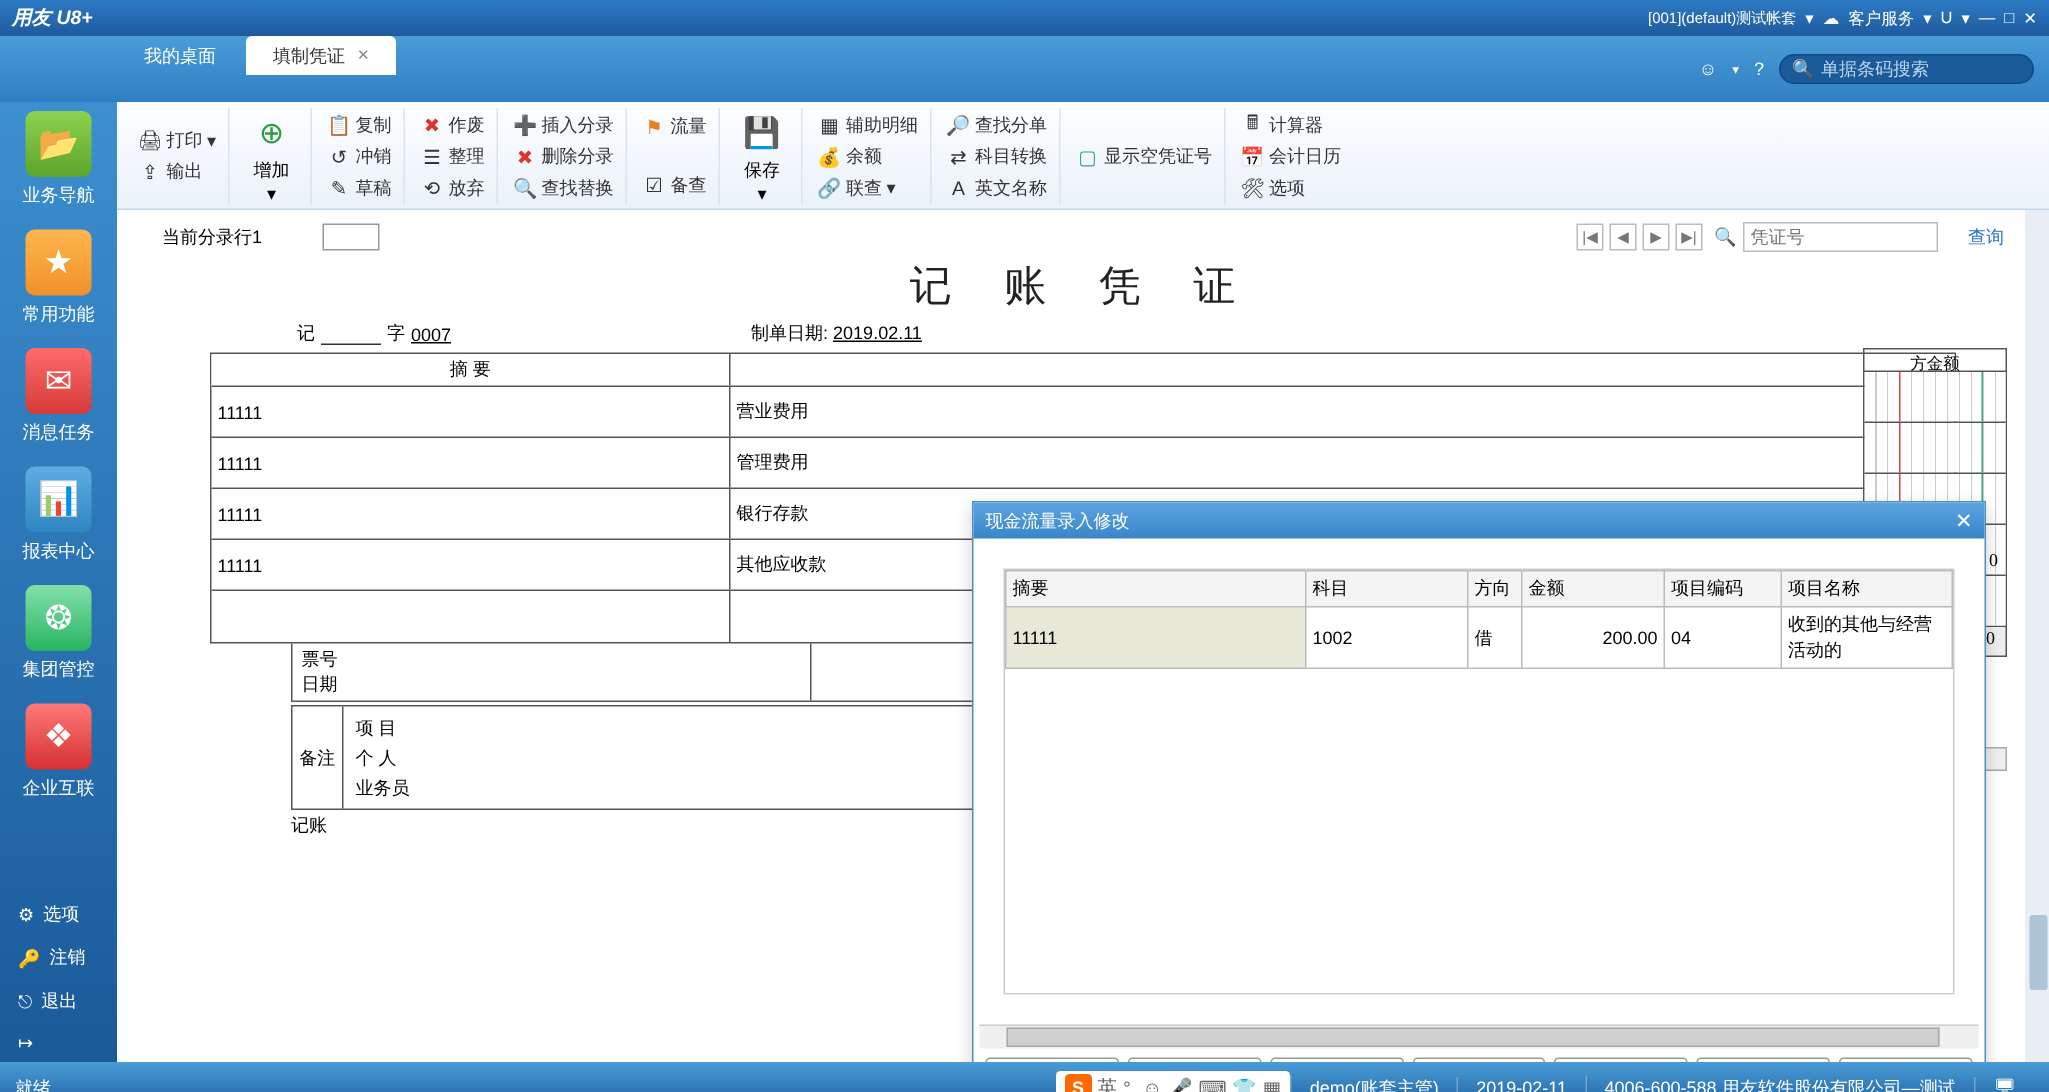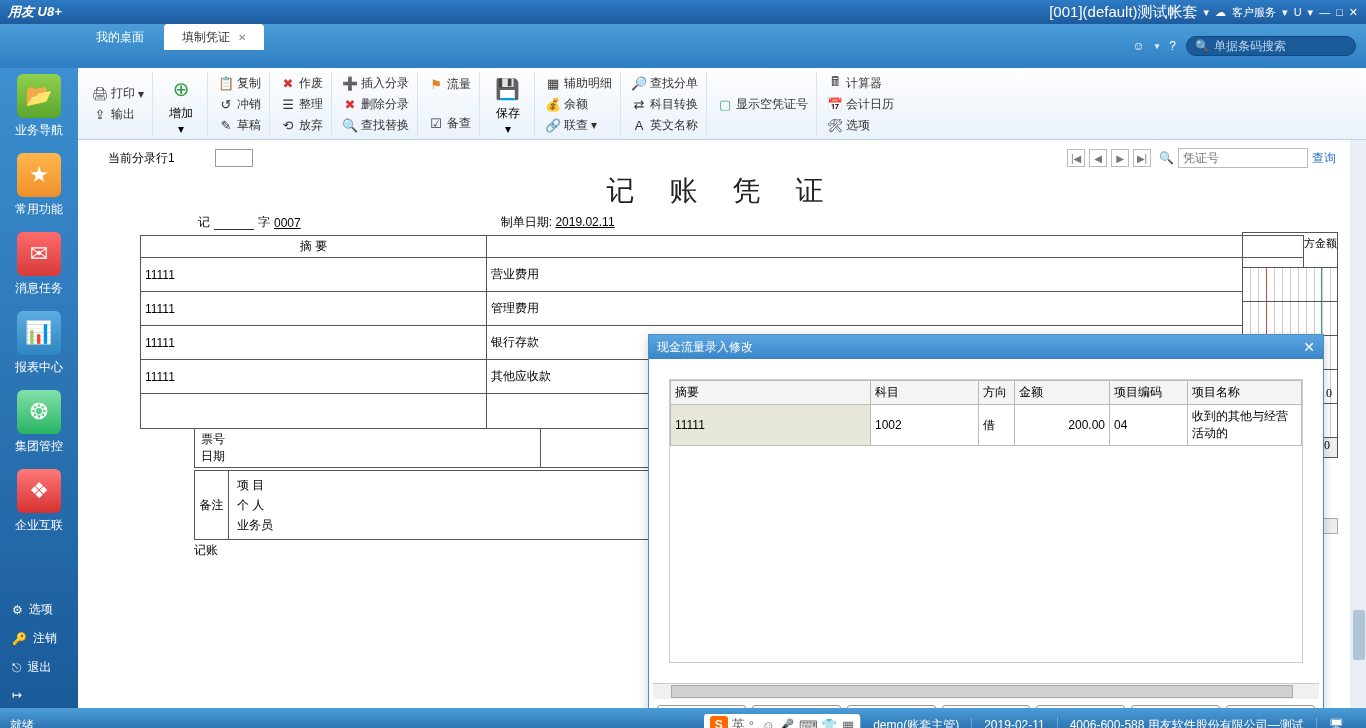--- a/index.html
+++ b/index.html
@@ -1,20 +1,20 @@
 <!DOCTYPE html>
 <html><head>
 <meta charset="utf-8">
 <style>
 *{box-sizing:border-box;margin:0;padding:0;font-family:"Microsoft YaHei","SimSun",sans-serif;font-size:12px}
 body{width:1366px;height:728px;overflow:hidden;background:#fff}
 .titlebar{height:24px;background:linear-gradient(#2d7bc4,#1e5a9e);color:#fff;display:flex;align-items:center;padding:0 8px}
 .titlebar .brand{font-weight:bold;font-size:13px;font-style:italic}
 .titlebar .spacer{flex:1}
-.titlebar .acct{font-size:15px}
+.titlebar .acct{font-size:10px}
 .titlebar .wctl{margin-left:6px;cursor:pointer;font-size:11px}
 .tabbar{height:44px;background:linear-gradient(#4a9dd8,#2f7ec3);display:flex;padding-left:78px}
 .tab{height:26px;padding:0 18px;display:flex;align-items:center;border-radius:4px 4px 0 0;margin-right:2px;color:#fff;cursor:pointer}
 .tab.active{background:#fff;color:#333}
 .tab .x{margin-left:8px;color:#888;font-size:10px}
 .tabbar .right{margin-left:auto;display:flex;align-items:center;gap:10px;padding-right:10px;color:#fff}
 .searchbar{background:#1a5a99;border:1px solid #0d4a85;border-radius:10px;height:20px;width:170px;display:flex;align-items:center;padding:0 8px;color:#bcd6ee}
 .main{display:flex;height:640px}
 .sidebar{width:78px;background:linear-gradient(#3c8fd0,#1a5a99);display:flex;flex-direction:column;align-items:center;padding-top:6px}
 .sidebar .navitem{width:60px;text-align:center;color:#fff;margin-bottom:14px;cursor:pointer}
@@ -34,21 +34,21 @@
 .rbtn{display:flex;align-items:center;gap:3px;padding:2px 4px;cursor:pointer;color:#333;white-space:nowrap}
 .rbig{display:flex;flex-direction:column;align-items:center;padding:2px 6px;cursor:pointer}
 .rbig .ricon{width:32px;height:32px;display:flex;align-items:center;justify-content:center;font-size:20px}
 .ricon-sm{width:16px;height:16px;display:inline-flex;align-items:center;justify-content:center;font-size:13px}
 .workarea{flex:1;position:relative;background:#fff;overflow:hidden}
 .voucher-hdr{padding:8px 30px;display:flex;align-items:center}
 .voucher-hdr input{border:1px solid #999;height:18px;width:38px}
 .nav-right{margin-left:auto;display:flex;align-items:center;gap:4px}
 .nav-right .nbtn{width:18px;height:18px;border:1px solid #bbb;display:flex;align-items:center;justify-content:center;cursor:pointer;color:#777;font-size:10px}
 .nav-right input{border:1px solid #bbb;height:20px;width:130px;padding:0 4px}
-.nav-right .qlink{color:#2a6fc7;cursor:pointer;margin-left:0}
+.nav-right .qlink{color:#2a6fc7;cursor:pointer;margin-left:16px}
 .vtitle{text-align:center;font-family:"SimSun";font-size:28px;letter-spacing:14px;color:#222;margin-top:-4px}
 .vmeta{display:flex;padding:4px 120px;font-family:"SimSun"}
 .vmeta .m1{display:flex;align-items:center;gap:4px}
 .vmeta .m1 input{border:none;border-bottom:1px solid #333;width:40px}
 .vmeta .m2{margin-left:200px}
 .vtable{margin:0 62px;border:1px solid #555;font-family:"SimSun"}
 .vrow{display:flex;border-bottom:1px solid #555;height:34px}
 .vrow:last-child{border-bottom:none}
 .vrow.hdr{height:22px;background:#fff}
 .vc1{width:346px;border-right:1px solid #555;padding:2px 4px;display:flex;align-items:center}
@@ -57,21 +57,21 @@
 .vextra{display:flex;margin:0 116px;border-left:1px solid #555;border-right:1px solid #555;border-bottom:1px solid #555;font-family:"SimSun"}
 .vextra>div{padding:2px 6px}
 .ve1{border-right:1px solid #555;width:346px}
 .ve2{flex:1;text-align:right}
 .vremark{display:flex;margin:2px 116px 0;border:1px solid #555;font-family:"SimSun"}
 .vremark .rlab2{width:34px;border-right:1px solid #555;display:flex;align-items:center;justify-content:center}
 .vremark .rbody{flex:1;padding:4px 8px;line-height:20px}
 .vfoot{display:flex;margin:2px 116px;font-family:"SimSun"}
 .vfoot div{flex:1}
 .amtcol{position:absolute;right:28px;top:92px;width:96px}
-.amtcol .amthdr{border:1px solid #555;height:36px;text-align:right;font-family:"SimSun";line-height:20px;font-size:11px}
+.amtcol .amthdr{border:1px solid #555;height:16px;text-align:center;font-family:"SimSun";line-height:20px;font-size:11px}
 .amtgrid{height:170px;border-left:1px solid #555;border-right:1px solid #555;border-bottom:1px solid #555;display:flex;flex-direction:column}
 .amtgrid .ar{flex:1;border-bottom:1px solid #555;position:relative;background:repeating-linear-gradient(90deg,#fff,#fff 7px,#ccc 7px,#ccc 8px)}
 .amtgrid .ar:last-child{border-bottom:none}
 .amtgrid .ar::before{content:"";position:absolute;left:23px;top:0;bottom:0;width:1px;background:#d44}
 .amtgrid .ar::after{content:"";position:absolute;right:15px;top:0;bottom:0;width:1px;background:#3a7}
 .amtval{position:absolute;right:2px;bottom:2px;font-family:"SimSun";letter-spacing:3px}
 .amtfoot{height:20px;border:1px solid #555;border-top:none;background:#eee}
 .amtbtns{display:flex;gap:4px;margin-top:60px}
 .amtbtns div{flex:1;height:16px;border:1px solid #aaa;background:#eee}
 .dialog{position:absolute;left:570px;top:194px;width:676px;height:400px;background:#fff;border:1px solid #4a8fc7;display:flex;flex-direction:column;box-shadow:0 3px 10px rgba(0,0,0,.2)}

